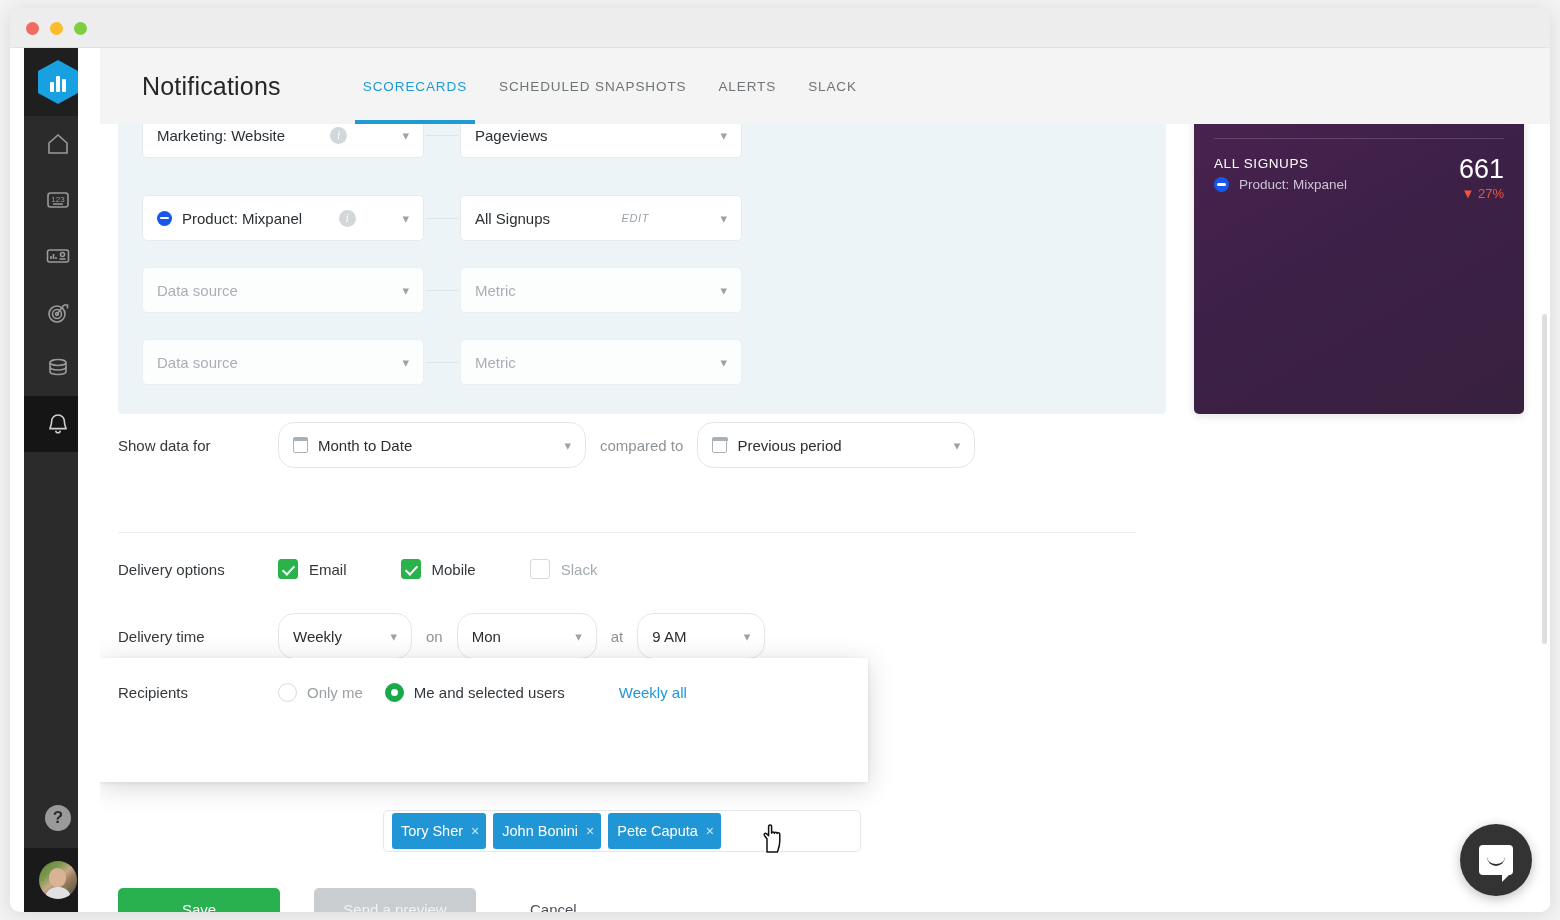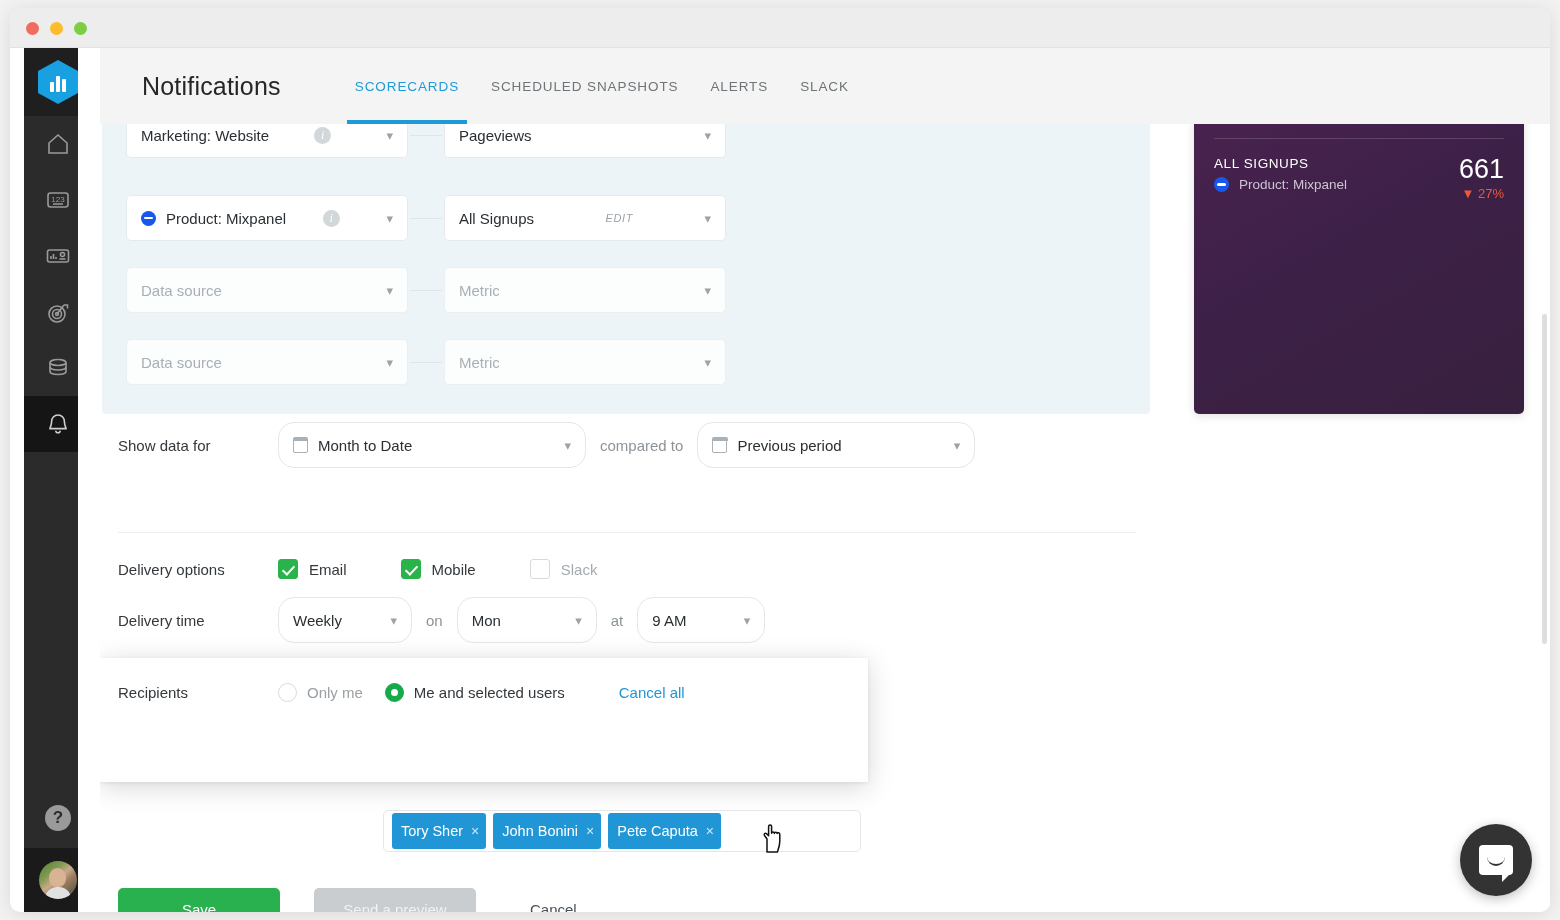--- a/index.html
+++ b/index.html
@@ -84,21 +84,21 @@
   
   #page {
     position: absolute; left: 68px; top: 40px; right: 0; bottom: 0;
     background: #ffffff;
   }
 
   
   #header {
     position: absolute; left: 22px; top: 0; right: 0; height: 76px;
     background: #f4f4f4;
-    display: flex; align-items: center;
+    display: flex; align-items: center; gap: 8px;
   }
   #page-title {
     margin-left: 42px; font-size: 25px; color: #262626; font-weight: normal; letter-spacing: .2px;
   }
   #tabs { display: flex; align-items: center; height: 76px; margin-left: 58px; }
   .tab {
     position: relative; height: 76px; display: flex; align-items: center;
     padding: 0 16px; font-size: 13.5px; letter-spacing: .9px; color: #6f7477; cursor: pointer;
   }
   .tab.active { color: #1f9ad6; }
@@ -107,21 +107,21 @@
   }
 
   
   #body {
     position: absolute; left: 22px; top: 76px; right: 0; bottom: 0;
     background: #fff; overflow: hidden;
   }
 
   
   #source-panel {
-    position: absolute; left: 2px; top: -24px; width: 1048px; height: 314px;
+    position: absolute; left: 18px; top: -24px; width: 1048px; height: 314px;
     background: #edf4f7; border-radius: 4px;
   }
   .src-row { position: absolute; left: 24px; height: 46px; width: 1000px; }
   .pill {
     position: absolute; height: 46px; background: #fff;
     border: 1px solid #e6eaec; border-radius: 5px;
     display: flex; align-items: center; padding: 0 14px;
     font-size: 15px; color: #2a2f33; cursor: pointer;
   }
   .pill.left  { left: 0;   width: 282px; }
@@ -447,21 +447,21 @@
         <div class="cb-item">
           <span class="cbox checked"></span>
           <span class="cb-label">Mobile</span>
         </div>
         <div class="cb-item">
           <span class="cbox"></span>
           <span class="cb-label dim">Slack</span>
         </div>
       </div>
 
-      <div class="frow" style="top:473px;">
+      <div class="frow" style="top:489px;">
         <span class="frow-label">Delivery time</span>
         <div class="selectbox" style="width:134px;">
           <span>Weekly</span>
           <span class="chev" style="margin-left:auto;">▾</span>
         </div>
         <span class="inline-txt">on</span>
         <div class="selectbox" style="width:140px;">
           <span>Mon</span>
           <span class="chev" style="margin-left:auto;">▾</span>
         </div>
@@ -476,21 +476,21 @@
         <div class="frow" style="top:25px; left:18px;">
           <span class="frow-label">Recipients</span>
           <div class="radio-item">
             <span class="radio"></span>
             <span class="radio-label dim">Only me</span>
           </div>
           <div class="radio-item">
             <span class="radio on"></span>
             <span class="radio-label">Me and selected users</span>
           </div>
-          <span class="link" style="margin-left:32px;">Cancel all</span>
+          <span class="link" style="margin-left:32px;">Weekly all</span>
         </div>
       </div>
 
       <div id="chip-field">
         <span class="chip">
           <span>Tory Sher</span>
           <span class="x">×</span>
         </span>
         <span class="chip">
           <span>John Bonini</span>

